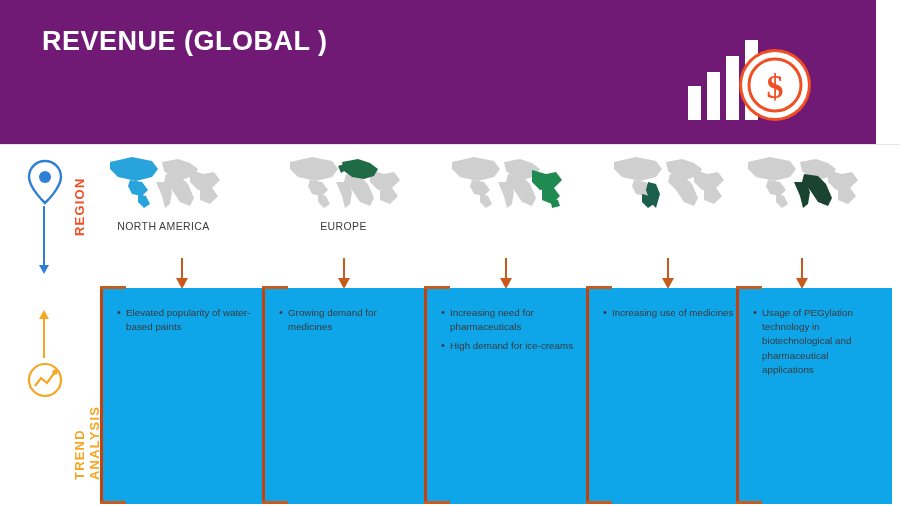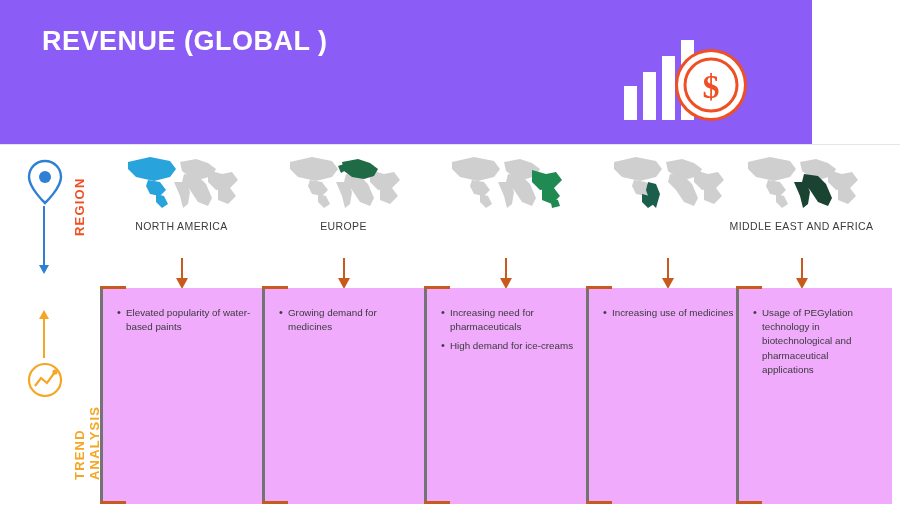--- a/index.html
+++ b/index.html
@@ -5,22 +5,22 @@
   * { box-sizing: border-box; margin: 0; padding: 0; }
   body {
     width: 900px; height: 506px;
     font-family: "Liberation Sans", sans-serif;
     background: #ffffff;
     overflow: hidden;
     position: relative;
   }
   
   .header {
-    position: absolute; left: 0; top: 0; width: 812px; height: 144px;
-    background: #8b5cf6;
+    position: absolute; left: 0; top: 0; width: 876px; height: 144px;
+    background: #701a75;
     color: #ffffff;
   }
   .header-title {
     position: absolute; left: 42px; top: 26px;
     font-size: 27px; font-weight: bold; letter-spacing: .5px;
     font-family: "Liberation Sans", sans-serif;
   }
   .header-sub {
     position: absolute; left: 42px; top: 76px; width: 540px;
     font-size: 14.5px; line-height: 1.55; color: #fde8e1; font-weight: 400;
@@ -64,22 +64,22 @@
   }
   .arrow-wrap { position: absolute; top: 258px; width: 163px; height: 32px; }
   .arrow-v { position: absolute; left: 50%; margin-left: -1px; top: 0; width: 2px; height: 22px; background: #c75b1e; }
   .arrow-head {
     position: absolute; left: 50%; margin-left: -6px; top: 20px;
     border-left: 6px solid transparent; border-right: 6px solid transparent;
     border-top: 11px solid #c75b1e;
   }
   .card {
     position: absolute; top: 288px; width: 163px; height: 216px;
-    background: #f0abfc;
-    border-left: 3px solid #737373;
+    background: #0ea5e9;
+    border-left: 3px solid #c2410c;
   }
   .card:before {
     content: ""; position: absolute; left: -3px; top: -2px; width: 26px; height: 3px; background: #c75b1e;
   }
   .card:after {
     content: ""; position: absolute; left: -3px; bottom: 0px; width: 26px; height: 3px; background: #c75b1e;
   }
   .card ul { list-style: none; padding: 18px 10px 0 14px; }
   .card li {
     position: relative; font-size: 9.8px; color: #3a3a3a;
@@ -123,21 +123,21 @@
 <div class="rail-arrow-up"></div>
 <div class="pin-trend">
   <svg viewBox="0 0 38 40" width="38" height="40">
     <circle cx="19" cy="20" r="16" fill="none" stroke="#f5a623" stroke-width="2.2"></circle>
     <polyline points="9,26 15,18 21,23 29,12" fill="none" stroke="#f5a623" stroke-width="2.2"></polyline>
     <circle cx="29" cy="12" r="2.6" fill="#f5a623"></circle>
   </svg>
 </div>
 <div class="rail-label" id="trend-label">TREND ANALYSIS</div>
 
-<div class="col" style="left:100px">
+<div class="col" style="left:82px">
   <div class="map">
     <svg viewBox="0 0 120 62" width="120" height="62">
       <g fill="#cfcfcf">
         <path d="M58 10 l16 -3 12 4 8 6 -4 7 -10 3 -12 -2 -8 -6 z"></path>
         <path d="M52 30 l6 14 3 12 5 -4 2 -12 -4 -10 z"></path>
         <path d="M62 22 l14 2 8 8 6 14 -4 8 -10 -4 -8 -12 -8 -8 z"></path>
         <path d="M86 18 l14 4 10 -2 6 8 -8 8 -14 2 -8 -8 z"></path>
         <path d="M96 34 l12 2 6 8 -8 8 -10 -4 z"></path>
       </g>
       <g fill="#29a3dc">
@@ -257,21 +257,20 @@
         <path d="M58 10 l16 -3 12 4 8 6 -4 7 -10 3 -12 -2 -8 -6 z"></path>
         <path d="M86 18 l14 4 10 -2 6 8 -8 8 -14 2 -8 -8 z"></path>
         <path d="M96 34 l12 2 6 8 -8 8 -10 -4 z"></path>
       </g>
       <g fill="#1b4332">
         <path d="M62 22 l14 2 8 8 6 14 -4 8 -10 -4 -8 -12 -8 -8 z"></path>
         <path d="M52 30 l6 14 3 12 5 -4 2 -12 -4 -10 z"></path>
       </g>
     </svg>
   </div>
-  <div class="region-name">MIDDLE EAST AND AFRICA</div>
 </div>
 <div class="arrow-wrap" style="left:720px">
   <div class="arrow-v"></div>
     <div class="arrow-head"></div>
 </div>
 <div class="card" style="left:736px;width:156px">
   <ul>
     <li>Usage of PEGylation technology in biotechnological and pharmaceutical applications</li>
   </ul>
 </div>

